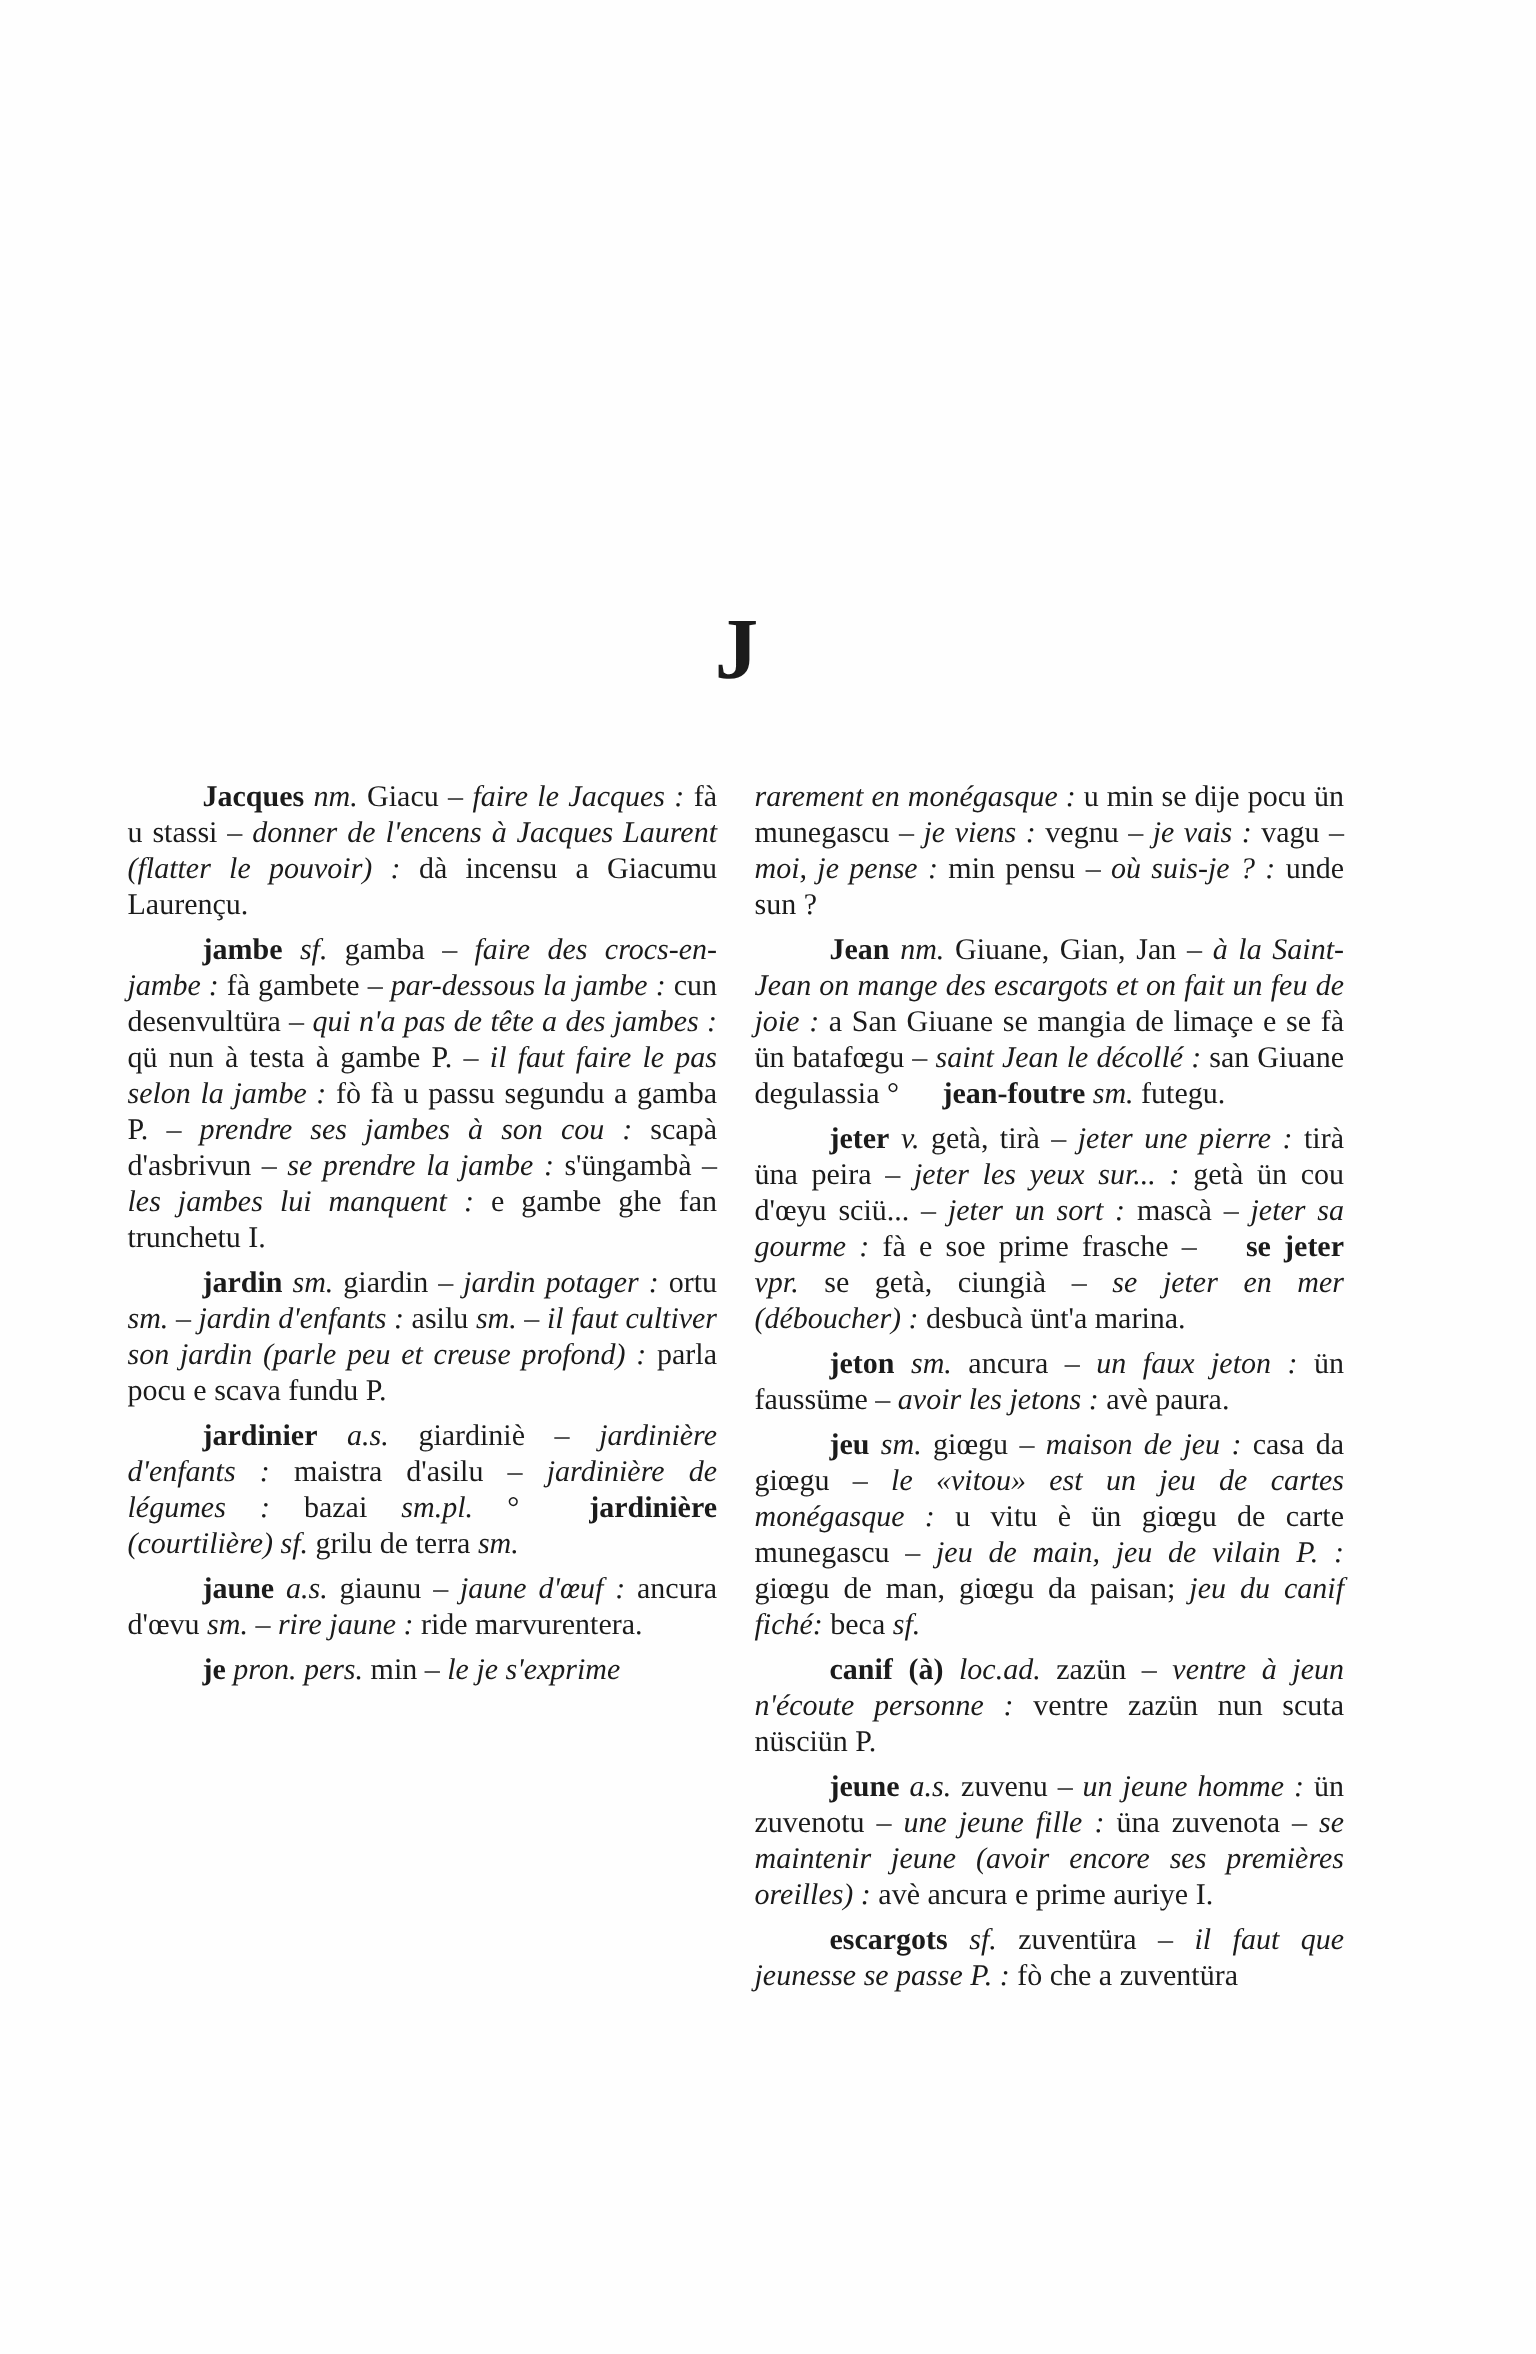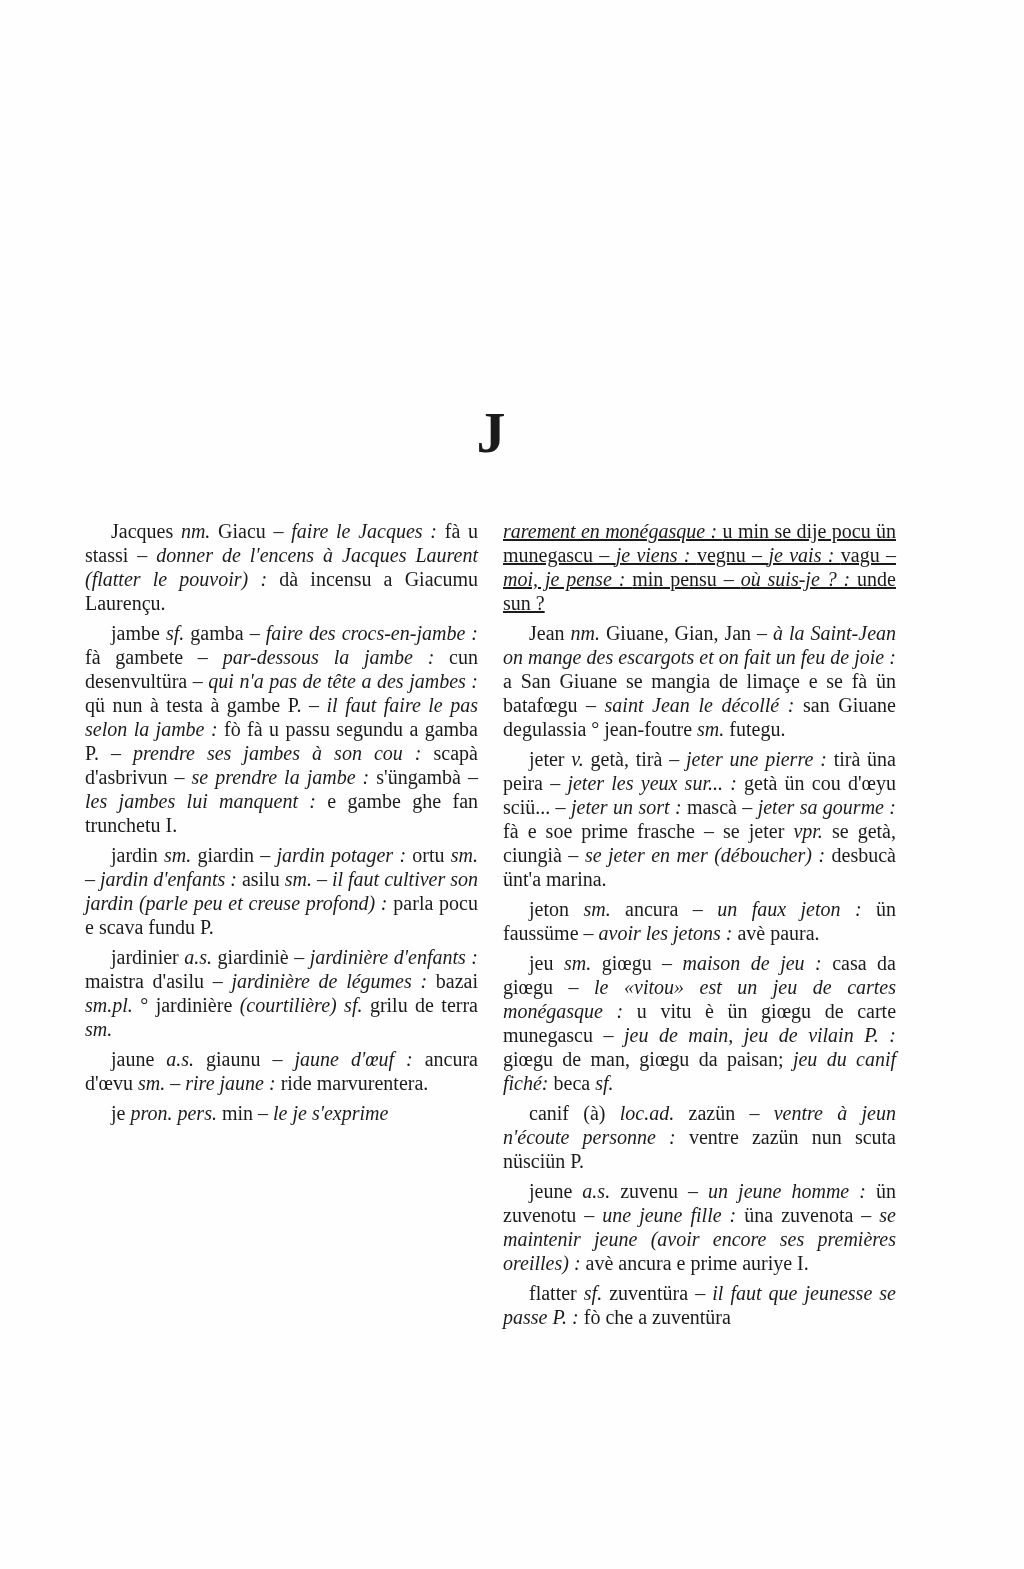--- a/index.html
+++ b/index.html
@@ -41,22 +41,22 @@
     flex: 0 0 393px;
   }
   .entry {
     margin: 6px 0 0 0;
     font-size: 20px;
     line-height: 24px;
     text-align: justify;
     text-indent: 26px;
   }
   .entry:first-child { margin-top: 0; }
-  .entry.no-indent { text-indent: 0; text-decoration: underline; }
-  .run-b { font-weight: normal; }
+  .entry.no-indent { text-indent: 0; }
+  .run-b { font-weight: bold; margin-left: 24px; }
   .run-i { font-style: italic; }
   .run-r { font-style: normal; font-weight: normal; }
 </style>
 </head>
 <body>
 
 <div class="page">
   <div class="text-block">
     <h1 class="letter">J</h1>
     <div class="columns">
@@ -69,17 +69,17 @@
           <p class="entry"><span class="run-b">je</span><span class="run-i"> pron. pers. </span><span class="run-r">min – </span><span class="run-i">le je s'exprime</span></p>
         </div>
       <div class="col">
           <p class="entry no-indent"><span class="run-i">rarement en monégasque : </span><span class="run-r">u min se dije pocu ün munegascu – </span><span class="run-i">je viens : </span><span class="run-r">vegnu – </span><span class="run-i">je vais : </span><span class="run-r">vagu – </span><span class="run-i">moi, je pense : </span><span class="run-r">min pensu – </span><span class="run-i">où suis-je ? : </span><span class="run-r">unde sun ?</span></p>
           <p class="entry"><span class="run-b">Jean</span><span class="run-i"> nm. </span><span class="run-r">Giuane, Gian, Jan – </span><span class="run-i">à la Saint-Jean on mange des escargots et on fait un feu de joie : </span><span class="run-r">a San Giuane se mangia de limaçe e se fà ün batafœgu – </span><span class="run-i">saint Jean le décollé : </span><span class="run-r">san Giuane degulassia ° </span><span class="run-b">jean-foutre</span><span class="run-i"> sm. </span><span class="run-r">futegu.</span></p>
           <p class="entry"><span class="run-b">jeter</span><span class="run-i"> v. </span><span class="run-r">getà, tirà – </span><span class="run-i">jeter une pierre : </span><span class="run-r">tirà üna peira – </span><span class="run-i">jeter les yeux sur... : </span><span class="run-r">getà ün cou d'œyu sciü... – </span><span class="run-i">jeter un sort : </span><span class="run-r">mascà – </span><span class="run-i">jeter sa gourme : </span><span class="run-r">fà e soe prime frasche – </span><span class="run-b">se jeter</span><span class="run-i"> vpr. </span><span class="run-r">se getà, ciungià – </span><span class="run-i">se jeter en mer (déboucher) : </span><span class="run-r">desbucà ünt'a marina.</span></p>
           <p class="entry"><span class="run-b">jeton</span><span class="run-i"> sm. </span><span class="run-r">ancura – </span><span class="run-i">un faux jeton : </span><span class="run-r">ün faussüme – </span><span class="run-i">avoir les jetons : </span><span class="run-r">avè paura.</span></p>
           <p class="entry"><span class="run-b">jeu</span><span class="run-i"> sm. </span><span class="run-r">giœgu – </span><span class="run-i">maison de jeu : </span><span class="run-r">casa da giœgu – </span><span class="run-i">le «vitou» est un jeu de cartes monégasque : </span><span class="run-r">u vitu è ün giœgu de carte munegascu – </span><span class="run-i">jeu de main, jeu de vilain P. : </span><span class="run-r">giœgu de man, giœgu da paisan; </span><span class="run-i">jeu du canif fiché: </span><span class="run-r">beca </span><span class="run-i">sf.</span></p>
           <p class="entry"><span class="run-b">canif (à)</span><span class="run-i"> loc.ad. </span><span class="run-r">zazün – </span><span class="run-i">ventre à jeun n'écoute personne : </span><span class="run-r">ventre zazün nun scuta nüsciün P.</span></p>
           <p class="entry"><span class="run-b">jeune</span><span class="run-i"> a.s. </span><span class="run-r">zuvenu – </span><span class="run-i">un jeune homme : </span><span class="run-r">ün zuvenotu – </span><span class="run-i">une jeune fille : </span><span class="run-r">üna zuvenota – </span><span class="run-i">se maintenir jeune (avoir encore ses premières oreilles) : </span><span class="run-r">avè ancura e prime auriye I.</span></p>
-          <p class="entry"><span class="run-b">flatter</span><span class="run-i"> sf. </span><span class="run-r">zuventüra – </span><span class="run-i">il faut que jeunesse se passe P. : </span><span class="run-r">fò che a zuventüra</span></p>
+          <p class="entry"><span class="run-b">escargots</span><span class="run-i"> sf. </span><span class="run-r">zuventüra – </span><span class="run-i">il faut que jeunesse se passe P. : </span><span class="run-r">fò che a zuventüra</span></p>
         </div>
     </div>
   </div>
 </div>
 
 </body></html>

